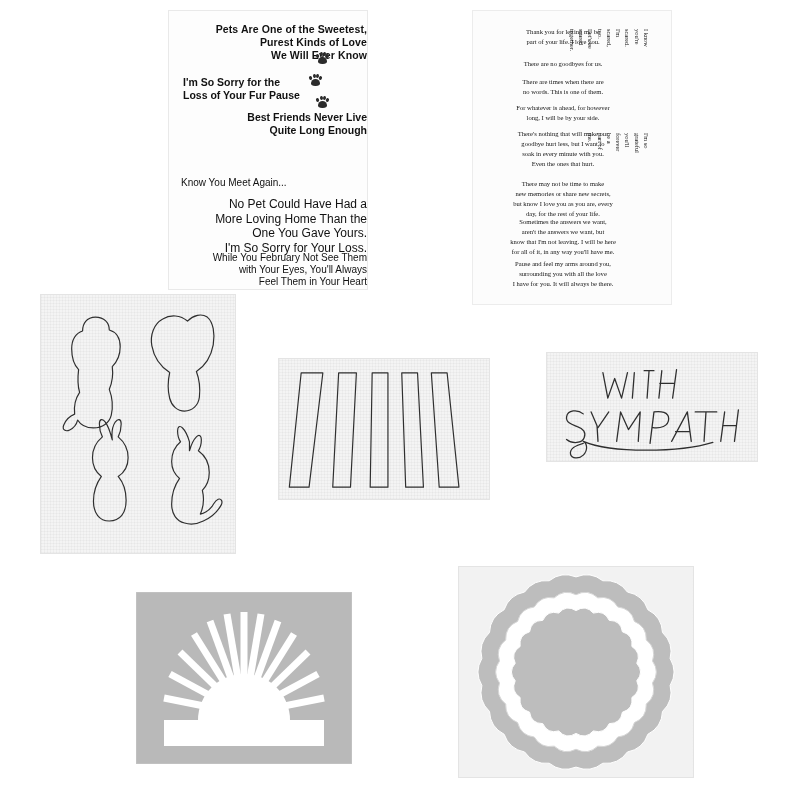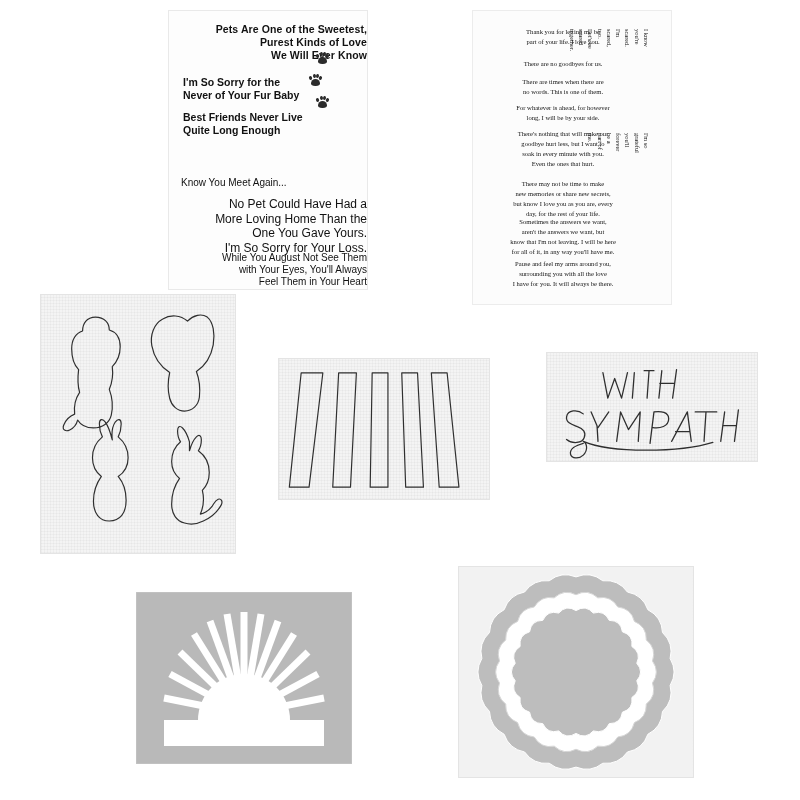--- a/index.html
+++ b/index.html
@@ -145,29 +145,29 @@
 </head>
 <body>
 
 <div class="canvas">
 
   <div class="panel" id="sentiment-panel">
     <div class="sent-line" id="s0" style="white-space: pre-line;">Pets Are One of the Sweetest,
 Purest Kinds of Love
 We Will Ever Know</div>
     <div class="sent-line" id="s1" style="white-space: pre-line;">I'm So Sorry for the
-Never of Your Fur Baby</div>
-    <div class="sent-line" id="s2" style="white-space: pre-line;">Best Friends Never Live
+Loss of Your Fur Pause</div>
+    <div class="sent-line" id="s2" style="white-space: pre-line; text-align: right;">Best Friends Never Live
 Quite Long Enough</div>
     <div class="sent-line" id="s4" style="white-space: pre-line;">Know You Meet Again...</div>
     <div class="sent-line" id="s5" style="white-space: pre-line;">No Pet Could Have Had a
 More Loving Home Than the
 One You Gave Yours.
 I'm So Sorry for Your Loss.</div>
-    <div class="sent-line" id="s6" style="white-space: pre-line;">While You August Not See Them
+    <div class="sent-line" id="s6" style="white-space: pre-line;">While You February Not See Them
 with Your Eyes, You'll Always
 Feel Them in Your Heart</div>
 
     <div class="paw" id="paw1">
       <i></i>
         <i></i>
         <i></i>
         <i></i>
         <span class="pad"></span>
     </div>

